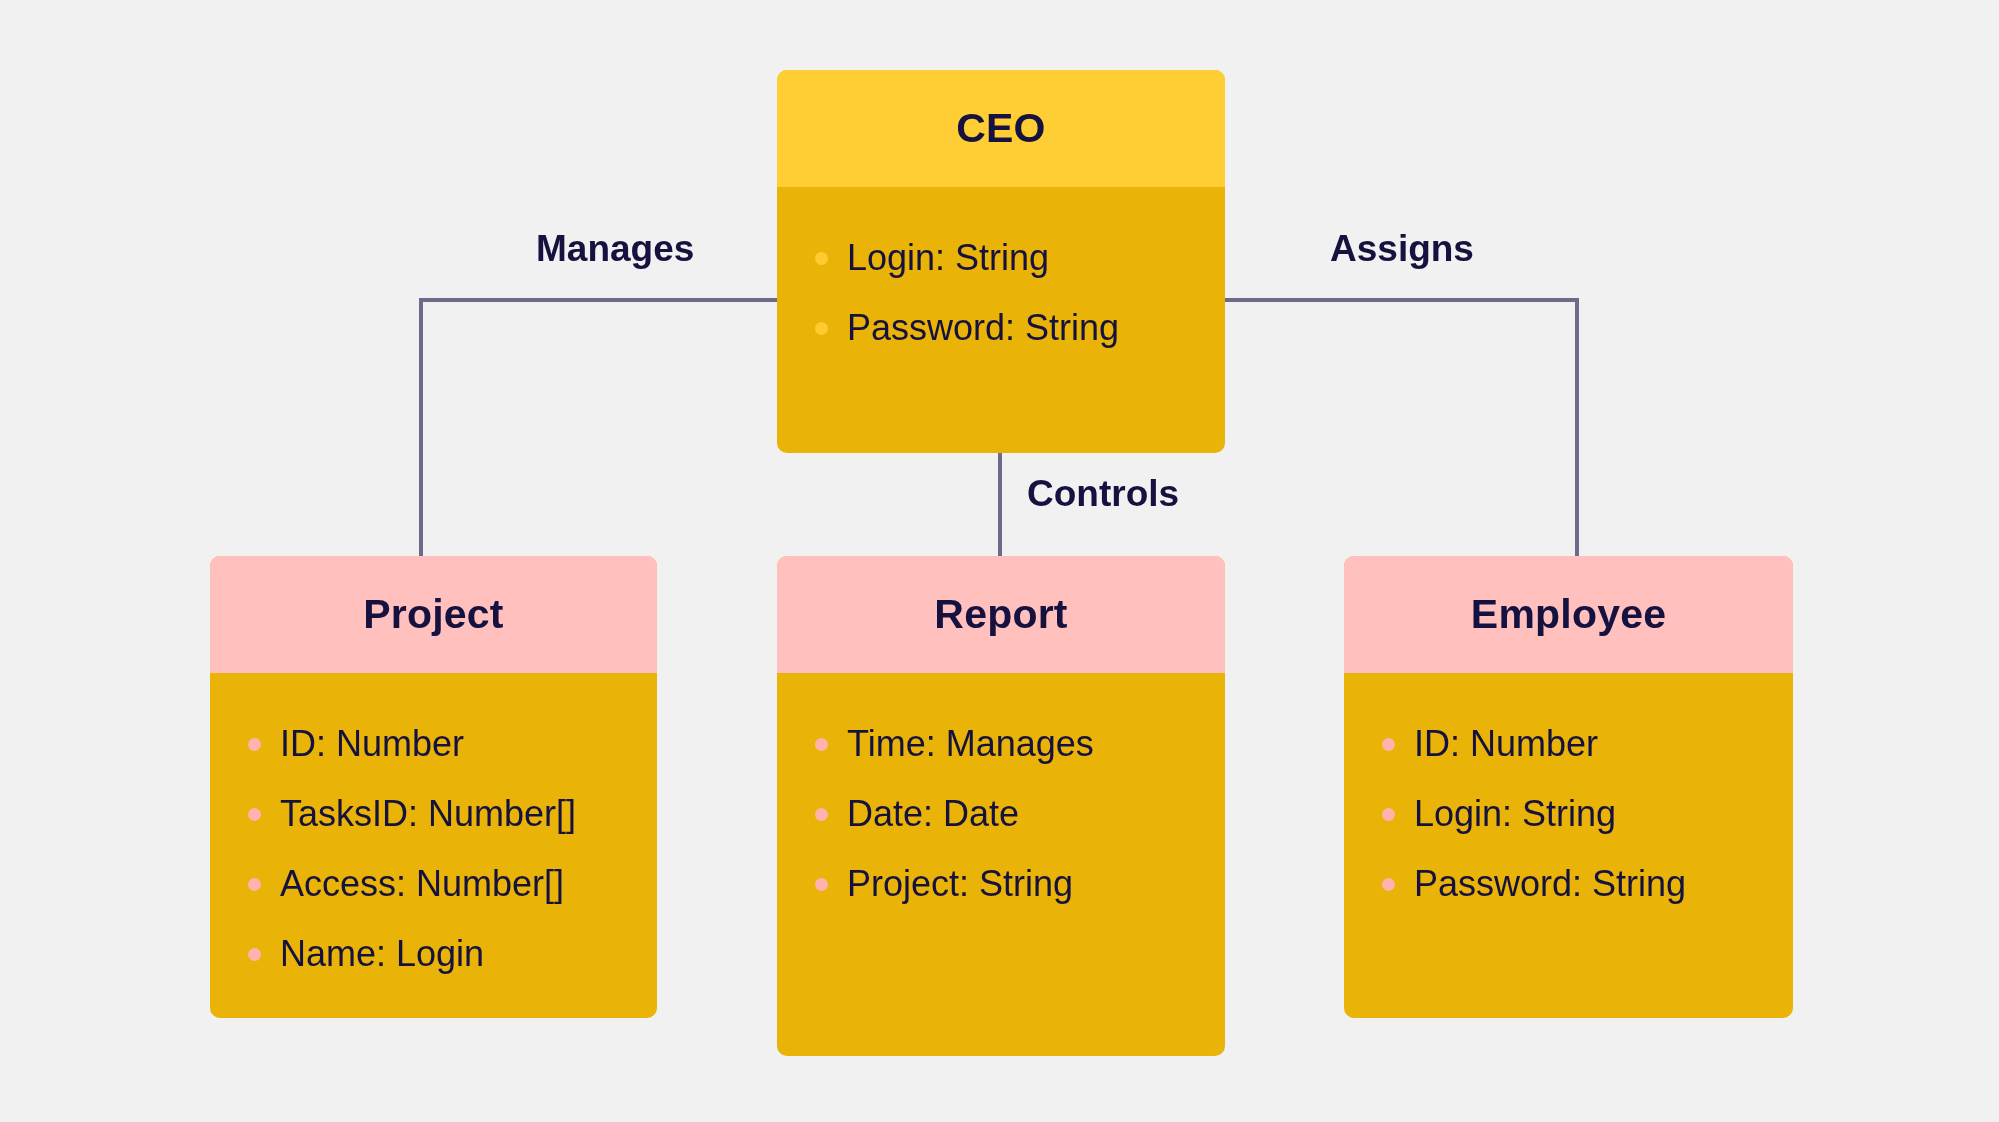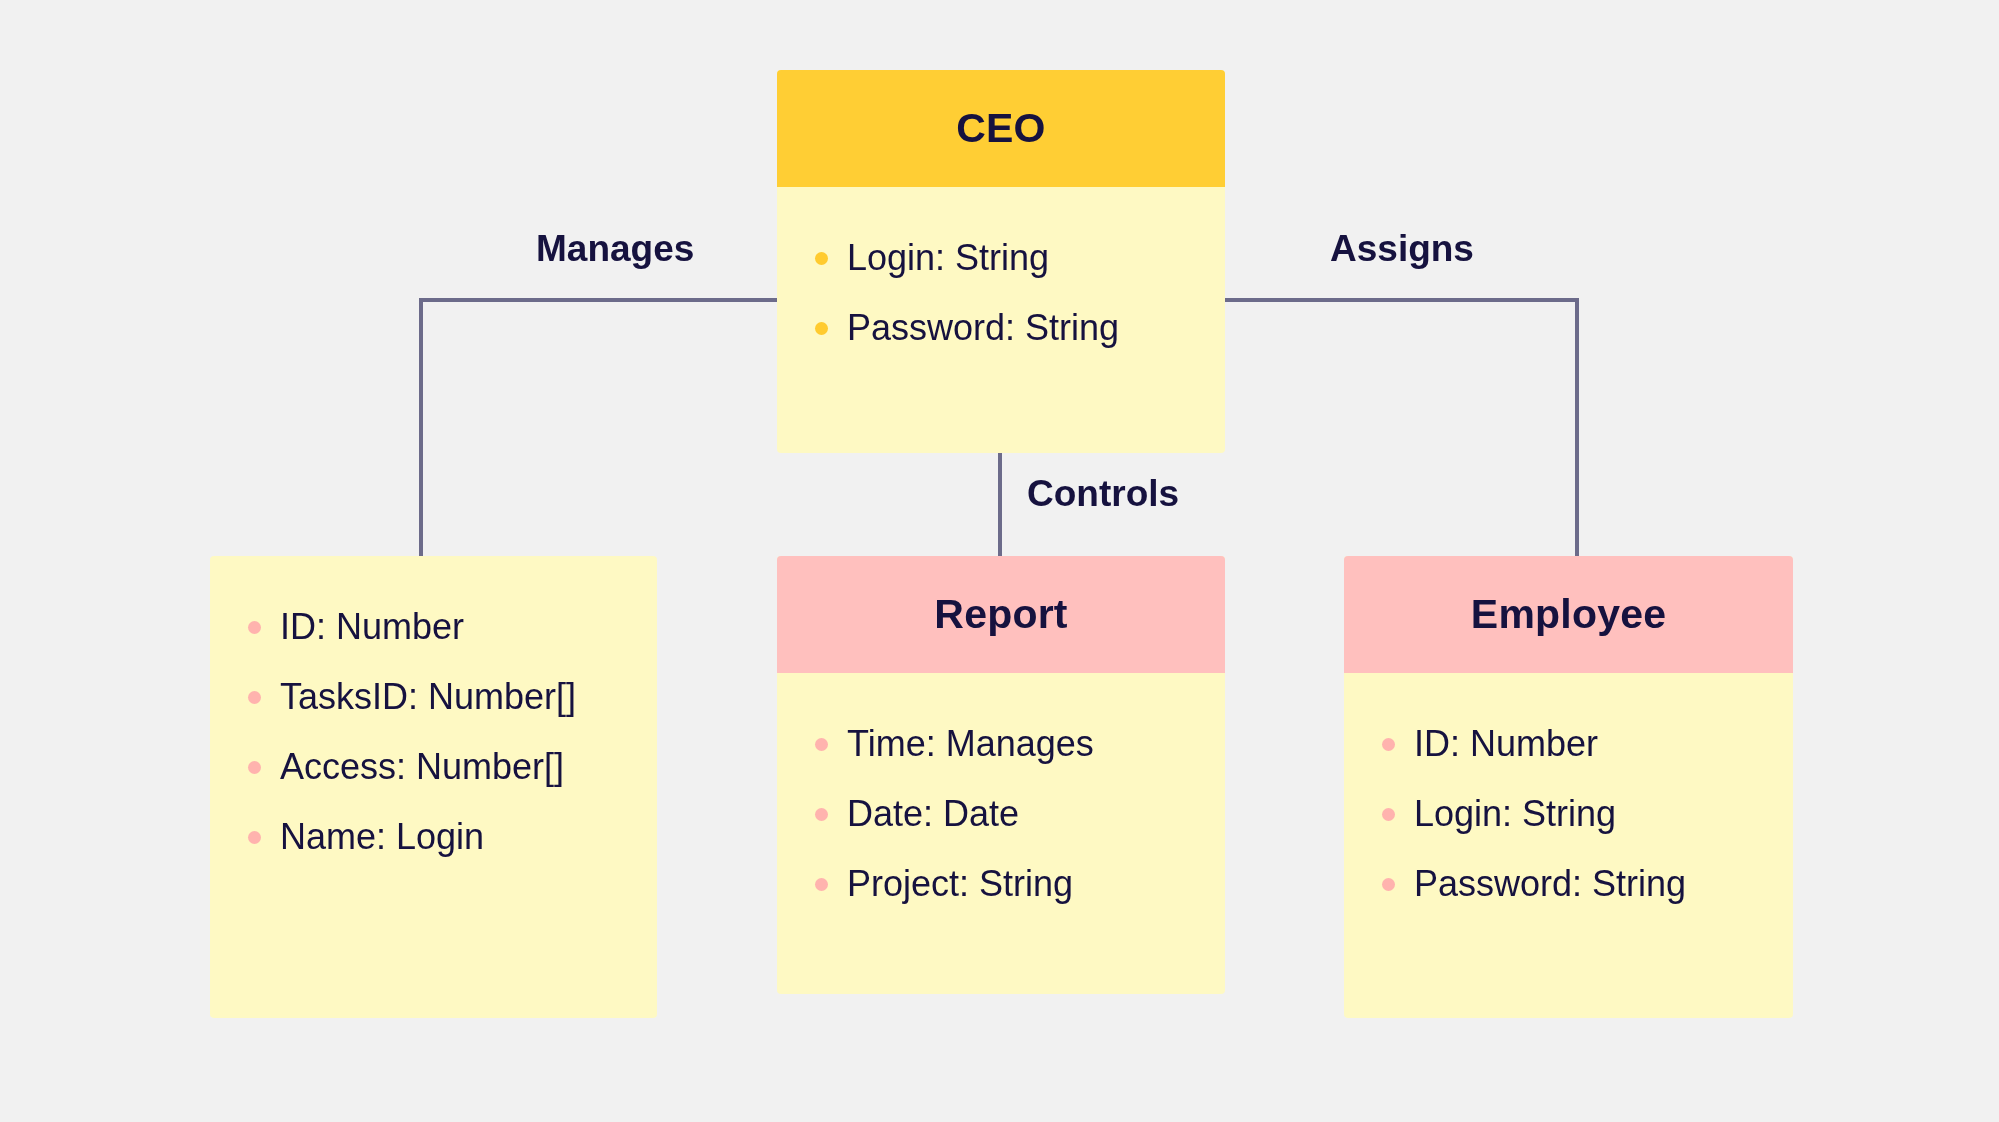--- a/index.html
+++ b/index.html
@@ -28,22 +28,22 @@
     left: 0;
     top: 0;
     width: 1999px;
     height: 1122px;
     pointer-events: none;
   }
 
   
   .class-box {
     position: absolute;
-    background: #fef9c3;
-    border-radius: 4px;
+    background: #eab308;
+    border-radius: 10px;
     overflow: hidden;
     box-sizing: border-box;
   }
   .class-header {
     height: 117px;
     display: flex;
     align-items: center;
     justify-content: center;
     box-sizing: border-box;
   }
@@ -80,21 +80,21 @@
   .attr-text {
     font-size: 36px;
     color: #16123F;
     line-height: 1;
     white-space: nowrap;
   }
 
   
   #box-ceo      { left: 777px;  top: 70px;  width: 448px; height: 383px; }
   #box-project  { left: 210px;  top: 556px; width: 447px; height: 462px; }
-  #box-report   { left: 777px;  top: 556px; width: 448px; height: 438px; }
+  #box-report   { left: 777px;  top: 556px; width: 448px; height: 500px; }
   #box-employee { left: 1344px; top: 556px; width: 449px; height: 462px; }
 
   
   .edge-label {
     position: absolute;
     font-size: 37px;
     font-weight: bold;
     color: #16123F;
     line-height: 1;
     white-space: nowrap;
@@ -131,20 +131,23 @@
         <span class="attr-text">Login: String</span>
       </li>
       <li class="attr-item">
         <span class="attr-bullet bullet-yellow"></span>
         <span class="attr-text">Password: String</span>
       </li>
     </ul>
   </div>
 
   <div class="class-box" id="box-project">
+    <div class="class-header accent-pink">
+      <span class="class-header-title">Project</span>
+    </div>
     <ul class="attr-list">
       <li class="attr-item">
         <span class="attr-bullet bullet-pink"></span>
         <span class="attr-text">ID: Number</span>
       </li>
       <li class="attr-item">
         <span class="attr-bullet bullet-pink"></span>
         <span class="attr-text">TasksID: Number[]</span>
       </li>
       <li class="attr-item">

